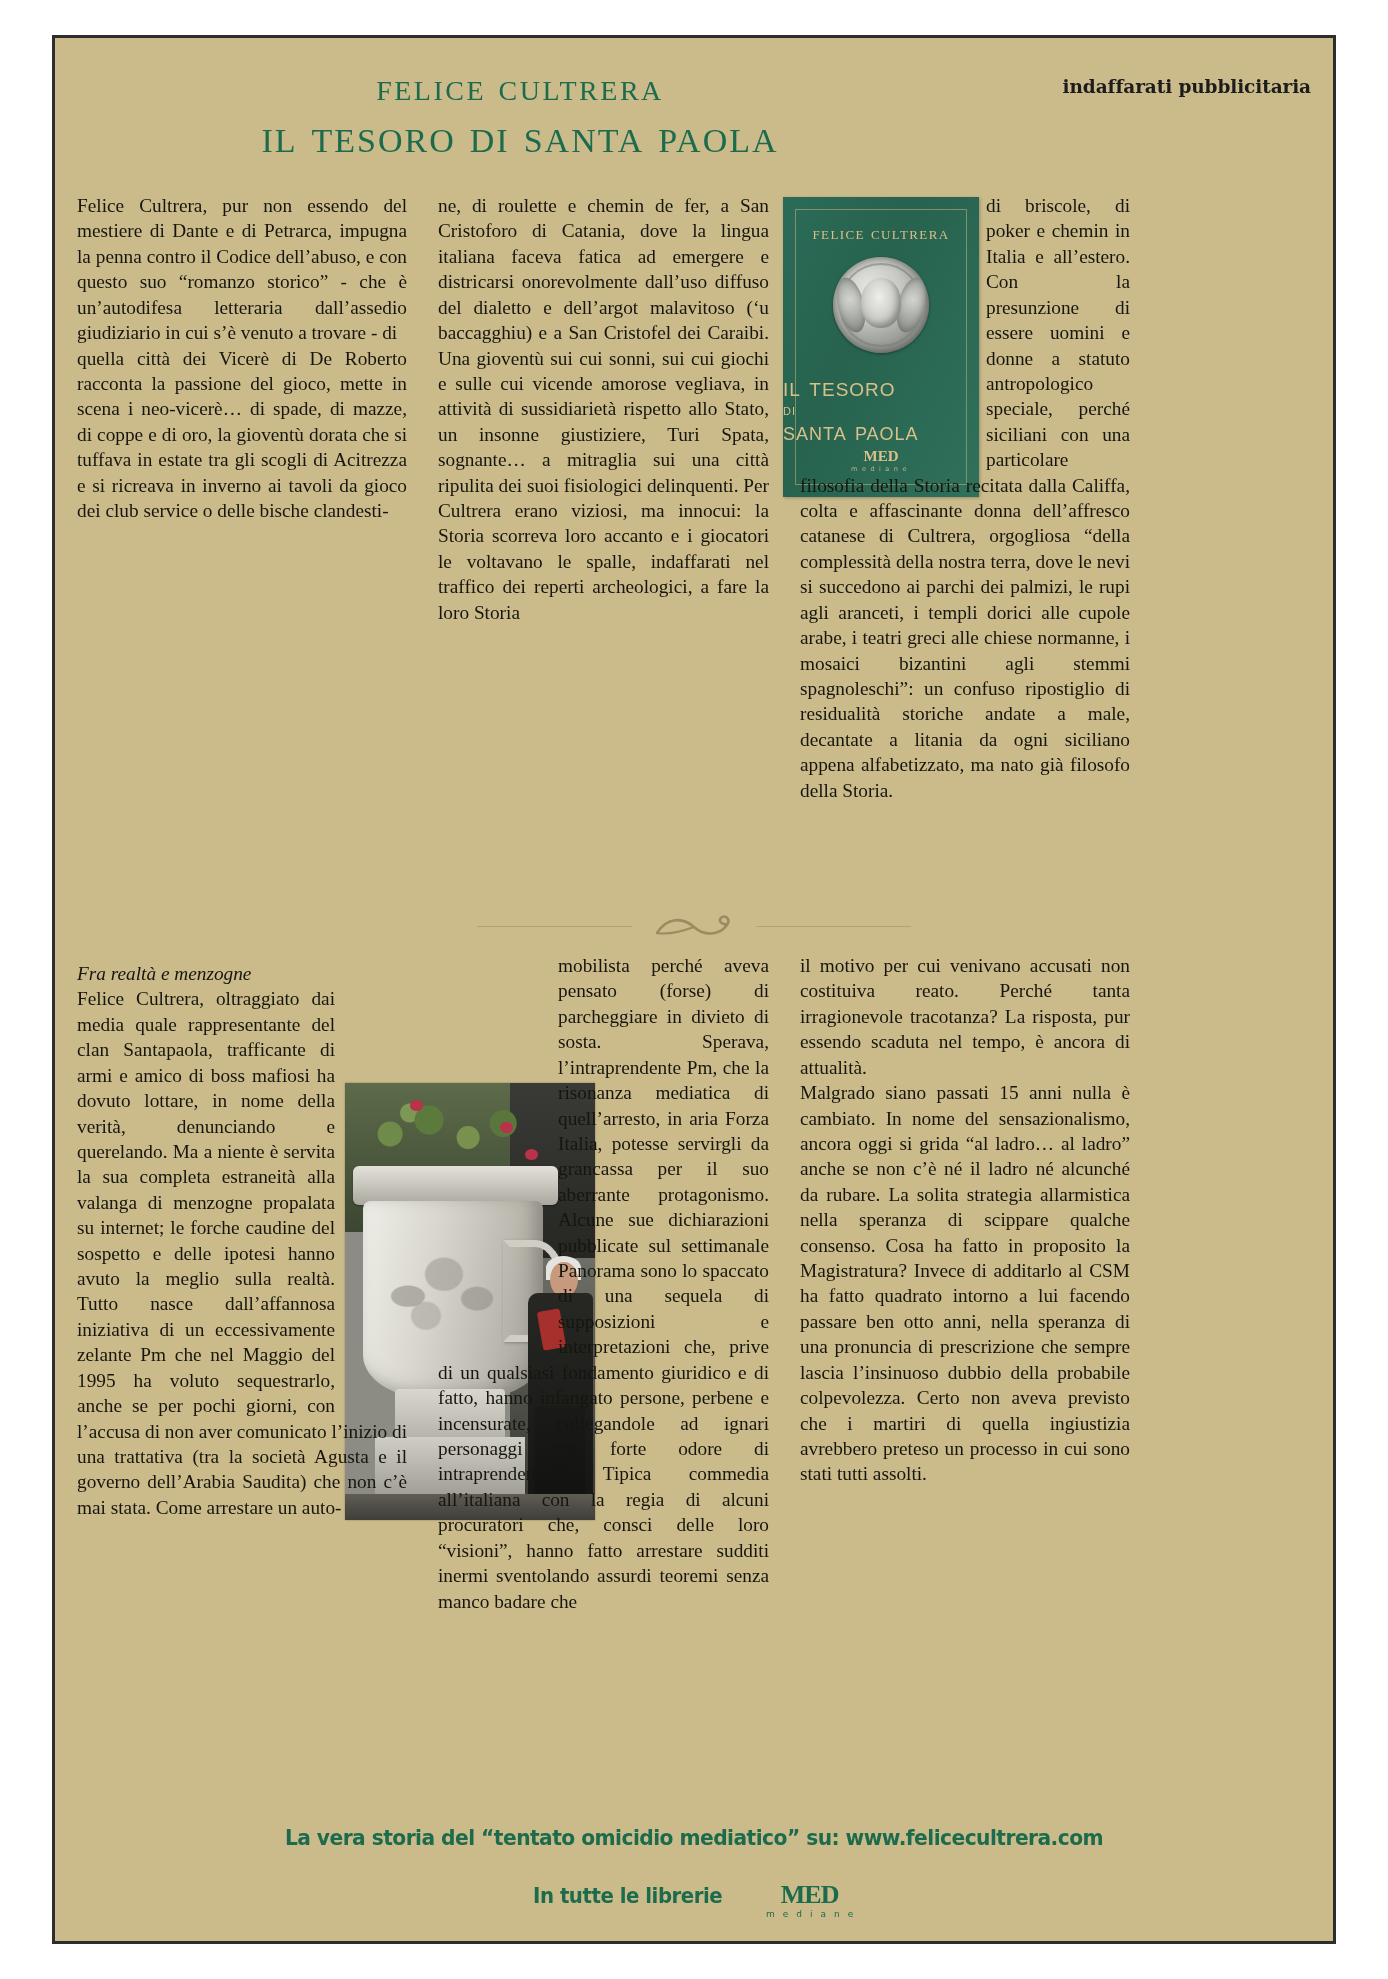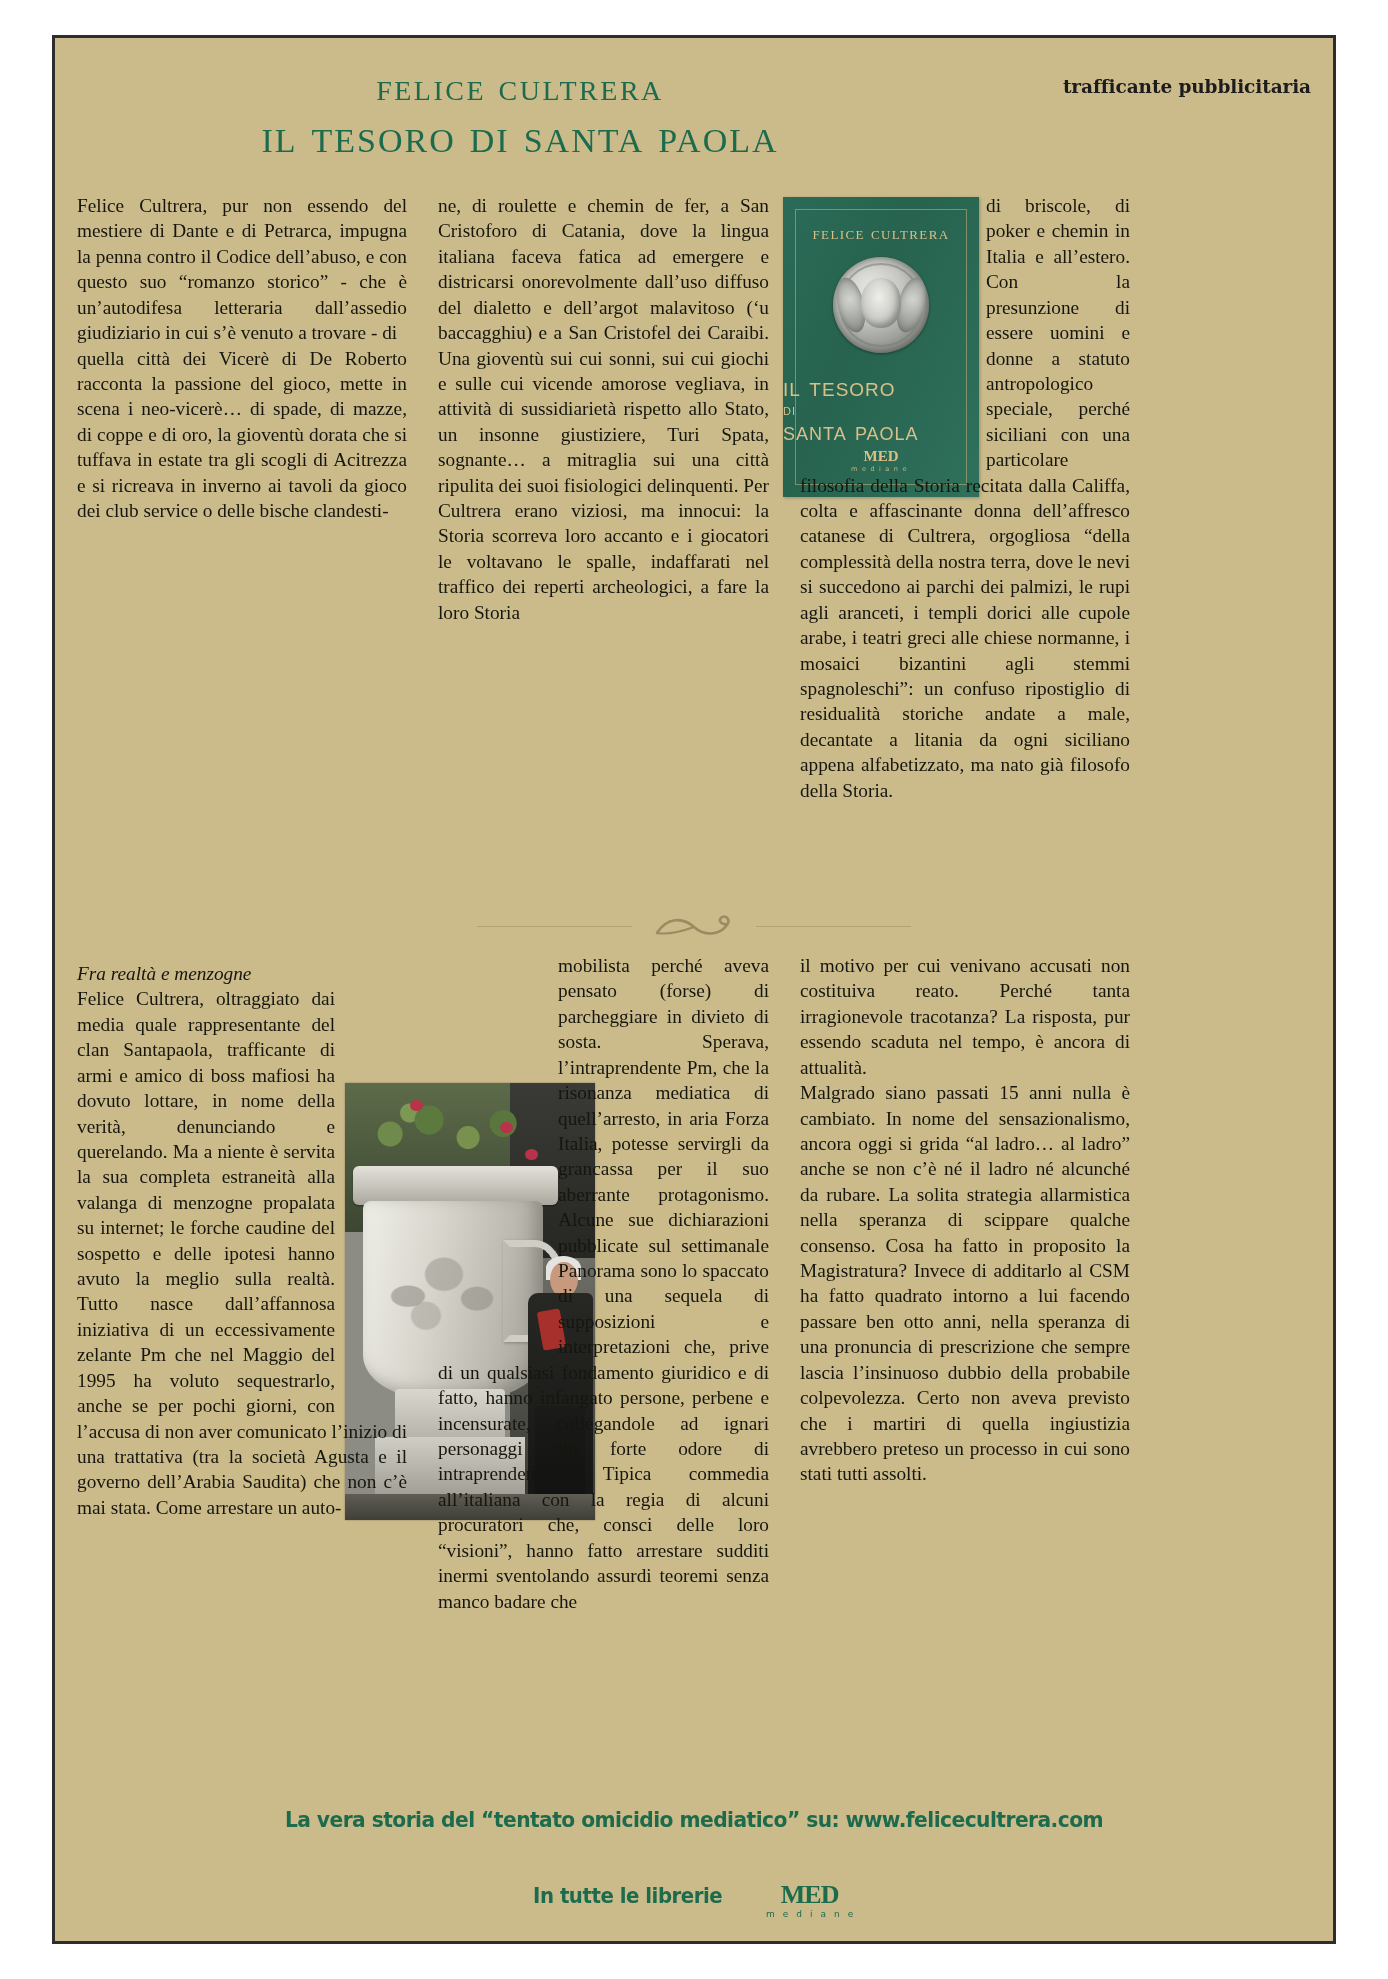--- a/index.html
+++ b/index.html
@@ -379,21 +379,21 @@
   }
   .footer-line1 {
     color: #1d6b4d;
     font-family: "DejaVu Sans", sans-serif;
     font-weight: bold;
     font-size: 22px;
     letter-spacing: -0.6px;
     transform: scaleX(0.92);
   }
   .footer-line2 {
-    margin-top: 40px;
+    margin-top: 22px;
     display: flex;
     justify-content: center;
     align-items: center;
     gap: 30px;
   }
   .footer-librerie {
     color: #1d6b4d;
     font-family: "DejaVu Sans", sans-serif;
     font-weight: bold;
     font-size: 21px;
@@ -420,21 +420,21 @@
     margin-top: 1px;
     padding-left: 8px;
   }
 </style>
 </head>
 <body>
 
 <div class="page">
 
   <div class="header">
-    <div class="adv-note">trafficante pubblicitaria</div>
+    <div class="adv-note">indaffarati pubblicitaria</div>
     <div class="title-block">
       <div class="author-line">Felice Cultrera</div>
       <div class="book-title">Il Tesoro di Santa Paola</div>
     </div>
   </div>
 
   <div class="section-one">
 
     <div class="book-cover">
       <div class="book-inner-rule"></div>

